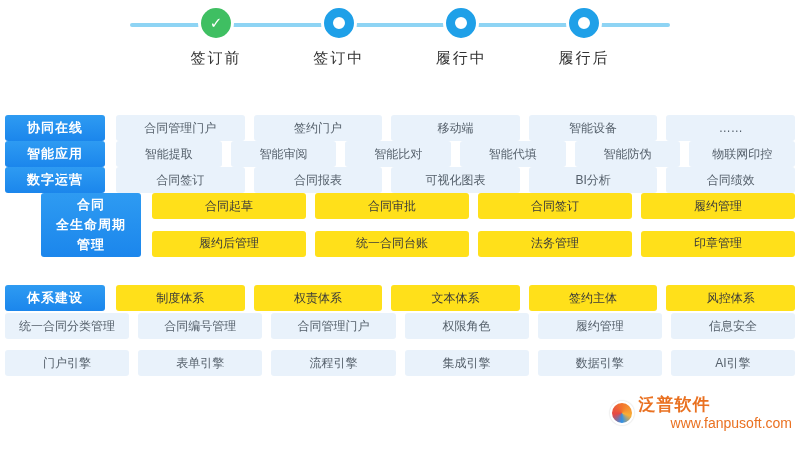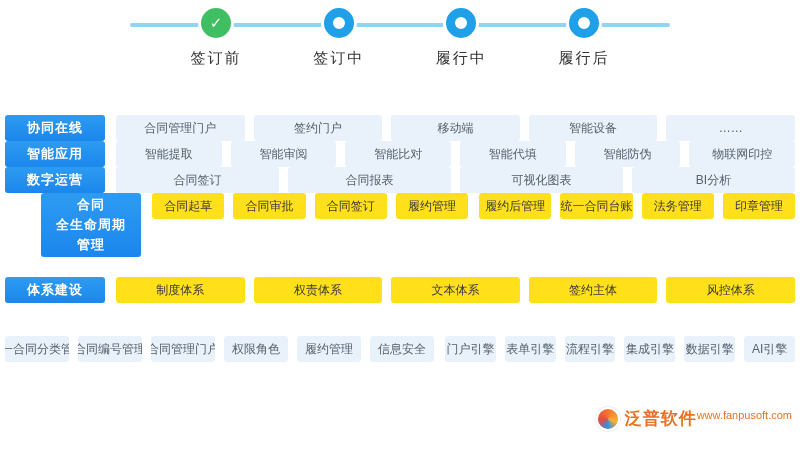--- a/index.html
+++ b/index.html
@@ -17,56 +17,56 @@
   .steps { position:relative; display:flex; justify-content:space-between; padding:0 38px; }
   .step { display:flex; flex-direction:column; align-items:center; width:96px; }
   .node { width:30px; height:30px; border-radius:50%; display:flex; align-items:center; justify-content:center; }
   .node.done { background:#3FBF62; color:#fff; font-size:15px; font-weight:bold; box-shadow:0 0 0 3px #ffffff; }
   .node.todo { background:#ffffff; border:9px solid #1FA0E8; box-shadow:0 0 0 3px #ffffff; }
   .step-label { margin-top:11px; font-size:15px; color:#333; letter-spacing:2px; }
 
   
   .grid { padding:0 5px; margin-top:41px; }
   .row { display:flex; gap:11px; align-items:stretch; }
-  .row.m20 { margin-bottom:20px;padding-left:36px; }
-  .row.m18 { margin-bottom:33px; }
+  .row.m20 { margin-bottom:28px;padding-left:36px; }
+  .row.m18 { margin-bottom:2px; }
   .row:last-child { margin-bottom:0; }
   .cat {
     flex:0 0 100px; width:100px;
     background:linear-gradient(180deg,#2E9BF2,#1B86EC);
     color:#fff; font-size:13px; font-weight:bold; letter-spacing:1px;
     display:flex; align-items:center; justify-content:center;
     border-radius:3px; text-align:center; min-height:26px;
     white-space:pre-line; line-height:1.55; padding:2px 4px;
   }
   .items { flex:1; display:flex; gap:9px; }
-  .stack { flex:1; display:flex; flex-direction:row; gap:11px; }
+  .stack { flex:1; display:flex; flex-direction:column; gap:11px; }
   .item {
     flex:1; height:18px; min-height:26px;
     display:flex; align-items:center; justify-content:center;
     font-size:12px; border-radius:3px; cursor:pointer;
     white-space:nowrap; overflow:hidden;
   }
   .item.lb { background:#E9F2FB; color:#55606B; }
   .item.yl { background:#FFE01A; color:#3A3A3A; }
 
   
   .watermark {
     position:absolute; right:8px; bottom:22px; z-index:5;
     display:flex; align-items:center; gap:5px; opacity:0.92;
     pointer-events:none;
   }
   .wm-logo {
     width:24px; height:24px; border-radius:50%;
     background:conic-gradient(#F26A1B 0deg,#F9A825 110deg,#1E88E5 180deg,#E53935 260deg,#F26A1B 360deg);
     border:2px solid #fff; box-shadow:0 0 2px rgba(0,0,0,.25);
   }
-  .wm-text { display:flex; flex-direction:row; line-height:1.15; }
+  .wm-text { display:flex; flex-direction:column; line-height:1.15; }
   .wm-brand { font-size:17px; font-weight:bold; color:#E8650F; letter-spacing:1px; }
-  .wm-url { font-size:11px; color:#E8650F; }
+  .wm-url { font-size:14px; color:#E8650F;margin-left:32px; }
 </style>
 </head>
 <body>
 
 <div class="stepper">
   <div class="step-line"></div>
   <div class="steps">
     <div class="step">
       <div class="node done">✓</div>
       <div class="step-label">签订前</div>
@@ -111,20 +111,21 @@
     </div>
   </div>
 
   <div class="row">
     <div class="cat">数字运营</div>
     <div class="items">
       <div class="item lb">合同签订</div>
       <div class="item lb">合同报表</div>
       <div class="item lb">可视化图表</div>
       <div class="item lb">BI分析</div>
+      <div class="item lb">合同绩效</div>
     </div>
   </div>
 
   <div class="row m20">
     <div class="cat">合同
 全生命周期
 管理</div>
     <div class="stack">
       <div class="items">
         <div class="item yl">合同起草</div>

